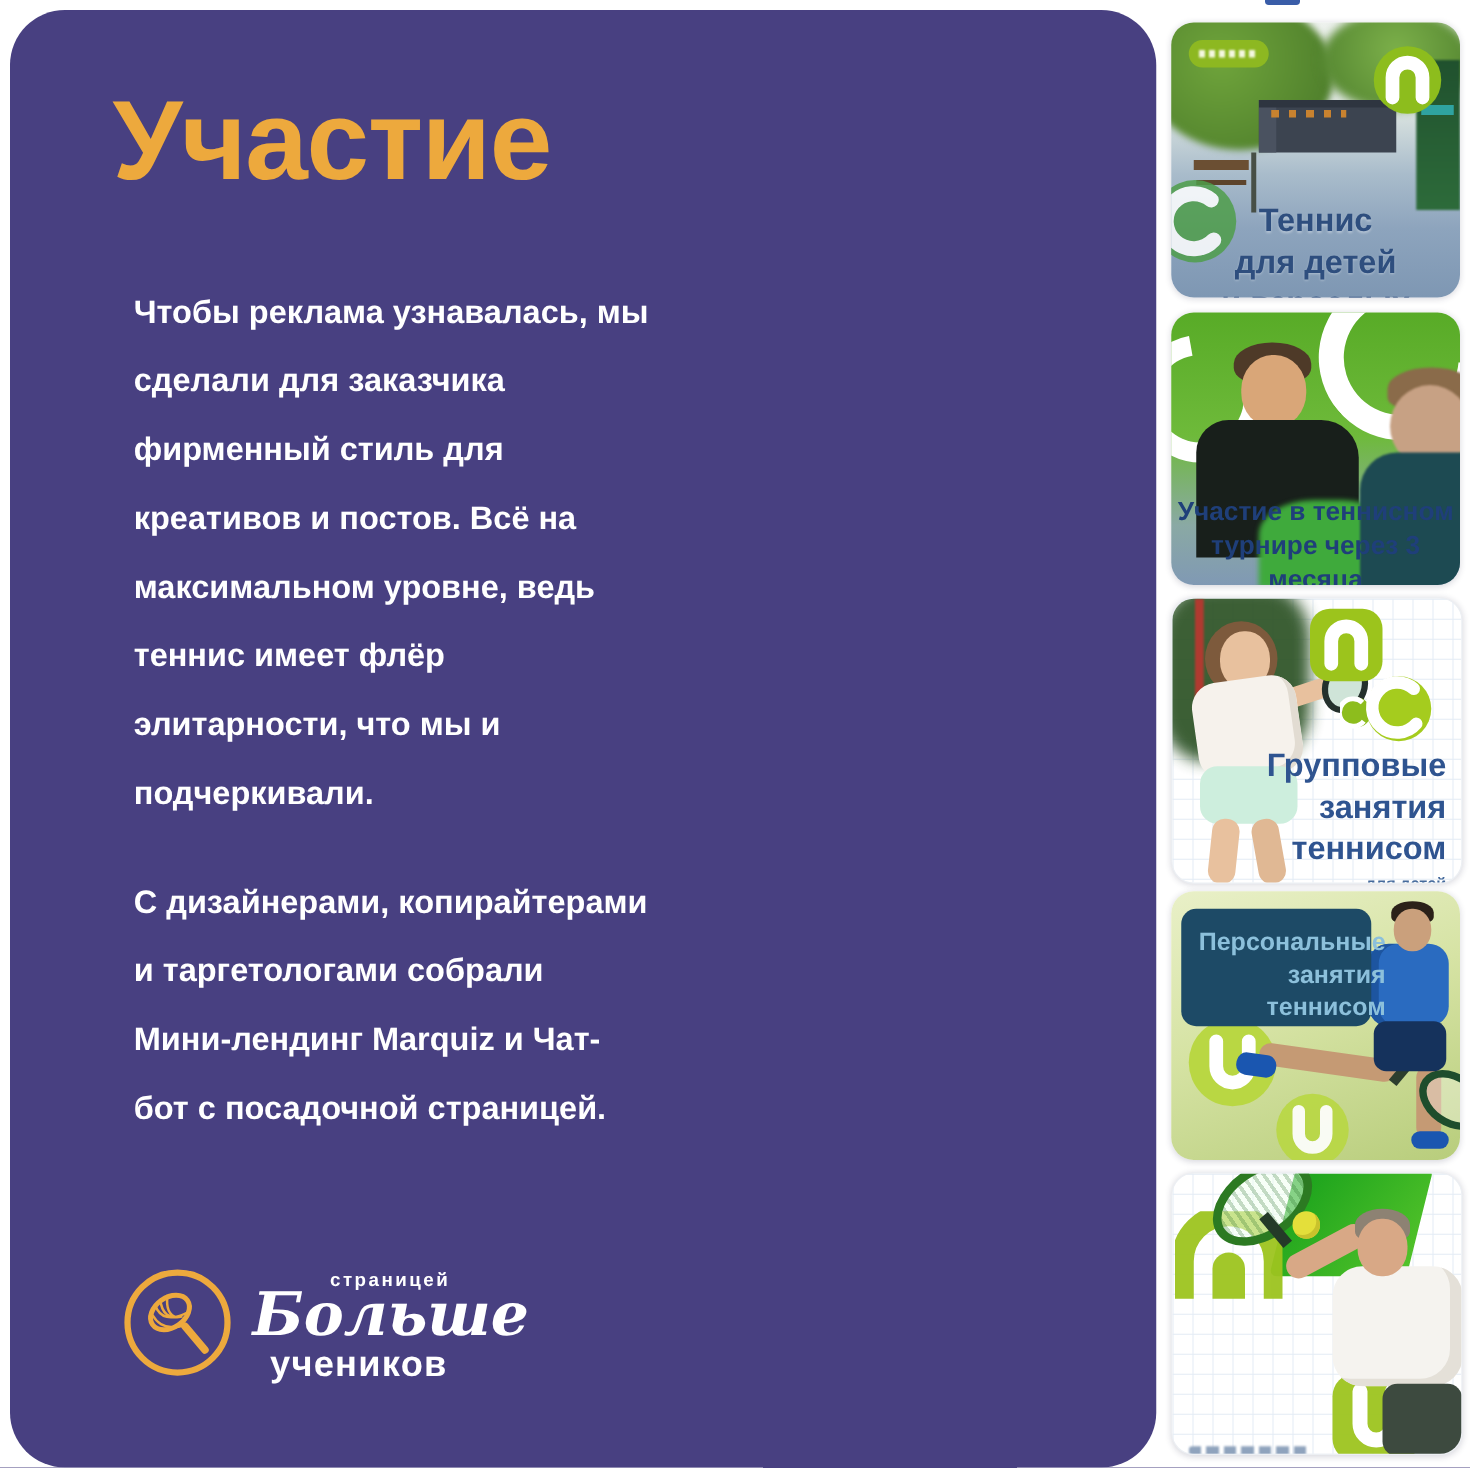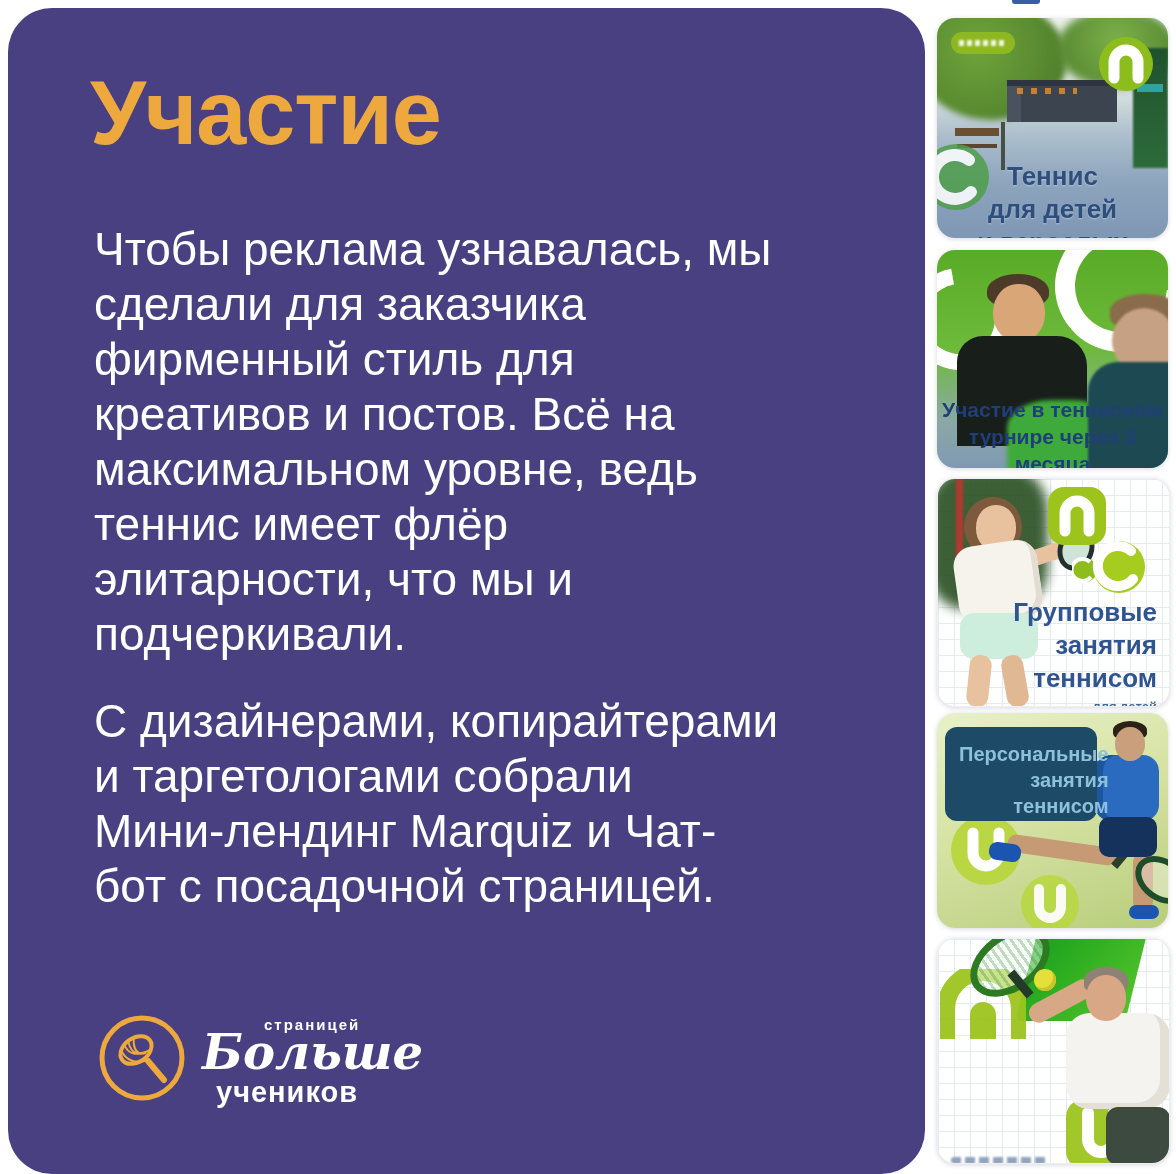--- a/index.html
+++ b/index.html
@@ -15,22 +15,22 @@
   .card{
     left:8px;top:8px;width:917px;height:1166px;
     background:#484081;border-radius:44px;
   }
   .card-title{
     left:82px;top:54px;
     font-size:90px;font-weight:800;letter-spacing:-1px;
     color:#EDA93D;
   }
   .card-par{
-    left:86px;width:790px;
-    font-size:46px;font-weight:400;line-height:55px;color:#ffffff;
+    left:99px;width:790px;
+    font-size:26px;font-weight:700;line-height:55px;color:#ffffff;
   }
   .par1{top:214px;}
   .par2{top:686px;}
 
   
   .logo-row{left:82px;top:1000px;width:340px;height:120px;}
   .logo-circle{left:8px;top:6px;width:88px;height:88px;}
   .logo-text{left:112px;top:0px;width:230px;}
   .logo-pre{
     left:62px;top:8px;font-size:15px;font-weight:700;letter-spacing:2px;color:#ffffff;

